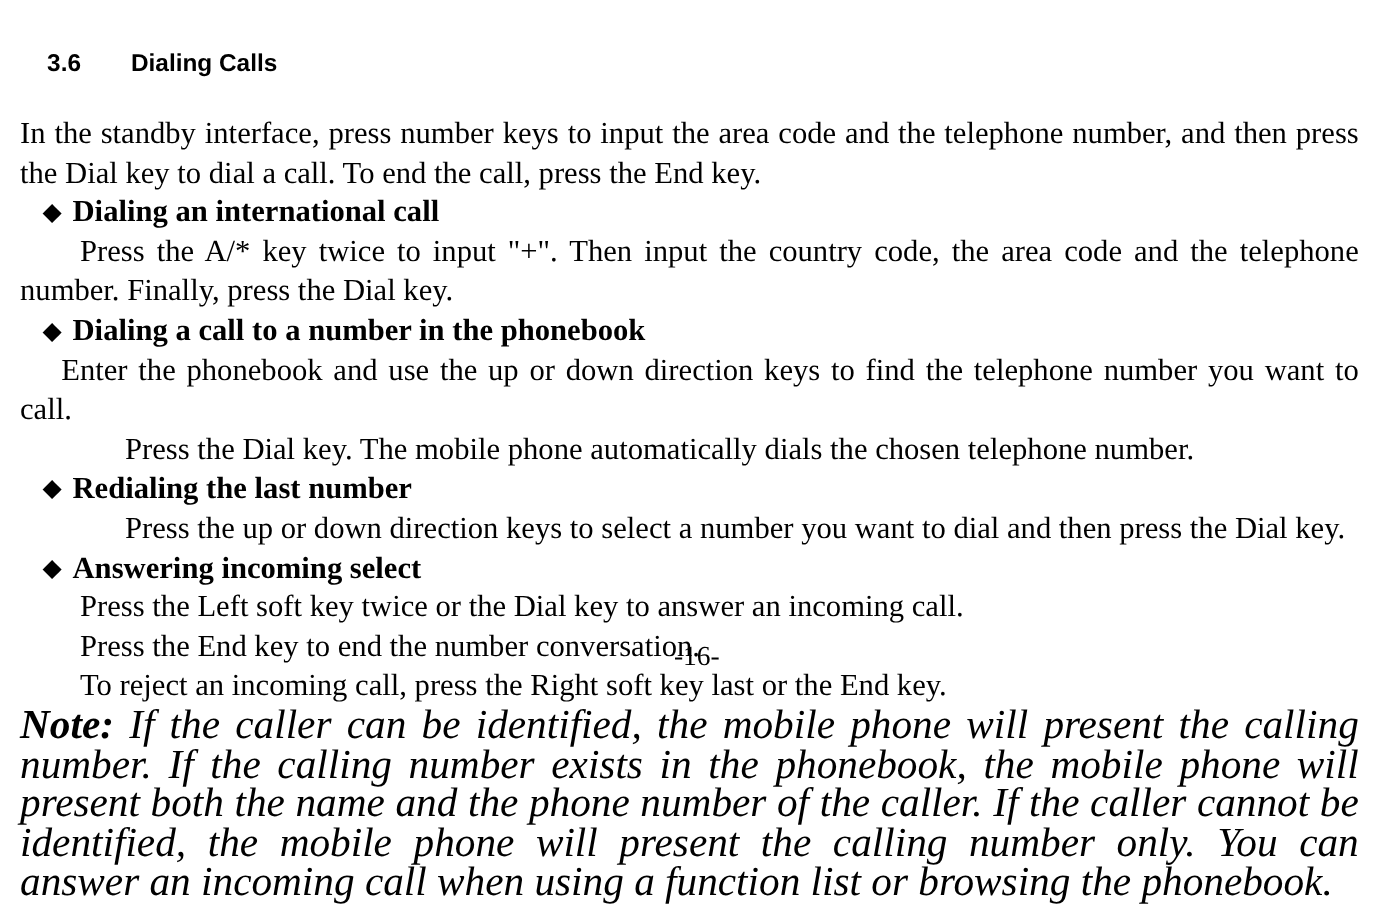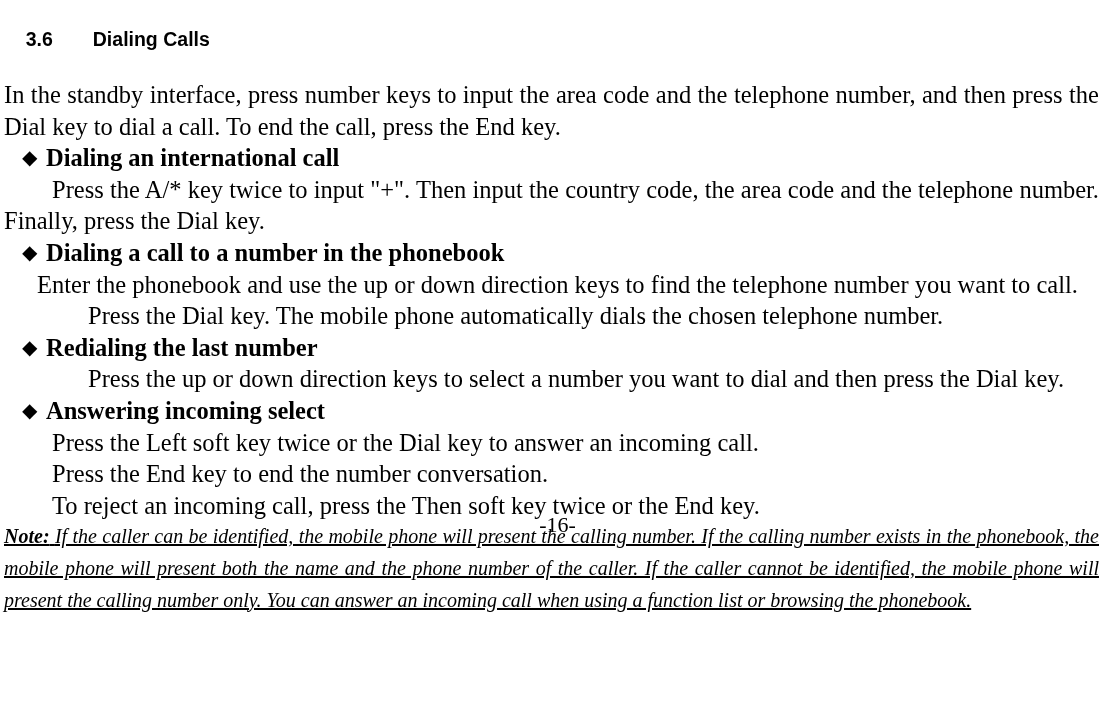--- a/index.html
+++ b/index.html
@@ -14,21 +14,21 @@
     color: #000000;
     overflow: hidden;
     position: relative;
   }
 
   .page {
     position: relative;
     width: 1103px;
     height: 542px;
     box-sizing: border-box;
-    padding: 4px;
+    padding: 16px;
   }
 
   
   .section-heading {
     font-family: "Liberation Sans", "DejaVu Sans", sans-serif;
     font-weight: bold;
     font-size: 19.5px;
     line-height: 22px;
     letter-spacing: 0px;
     margin: 0;
@@ -86,27 +86,26 @@
     font-weight: normal;
     line-height: 31.6px;
     vertical-align: top;
   }
   .bullet-label {
     font-weight: bold;
   }
 
   
   .note {
-    font-size: 20px;
+    font-size: 33px;
     line-height: 31.6px;
     text-align: justify;
     font-style: italic;
     margin: 0;
     padding: 0;
-    text-decoration: underline;
   }
   .note-word {
     font-weight: bold;
     font-style: italic;
   }
 
   
   .footer {
     position: absolute;
     left: 12px;
@@ -142,21 +141,21 @@
   <div class="bullet-row">
     <span class="bullet-glyph">◆</span><span class="bullet-label">Redialing the last number</span>
   </div>
   <p class="para nojust para-indent-36">Press the up or down direction keys to select a number you want to dial and then press the Dial key.</p>
 
   <div class="bullet-row">
     <span class="bullet-glyph">◆</span><span class="bullet-label">Answering incoming select</span>
   </div>
   <p class="para nojust">Press the Left soft key twice or the Dial key to answer an incoming call.</p>
   <p class="para nojust">Press the End key to end the number conversation.</p>
-  <p class="para nojust">To reject an incoming call, press the Then soft key twice or the End key.</p>
+  <p class="para nojust">To reject an incoming call, press the Right soft key last or the End key.</p>
 
   <p class="note">
     <span class="note-word">Note:</span><span> </span><span>If the caller can be identified, the mobile phone will present the calling number. If the calling number exists in the phonebook, the mobile phone will present both the name and the phone number of the caller. If the caller cannot be identified, the mobile phone will present the calling number only. You can answer an incoming call when using a function list or browsing the phonebook.</span>
   </p>
 
   <div class="footer">
     <span>-16-</span>
   </div>
 
 </div>

